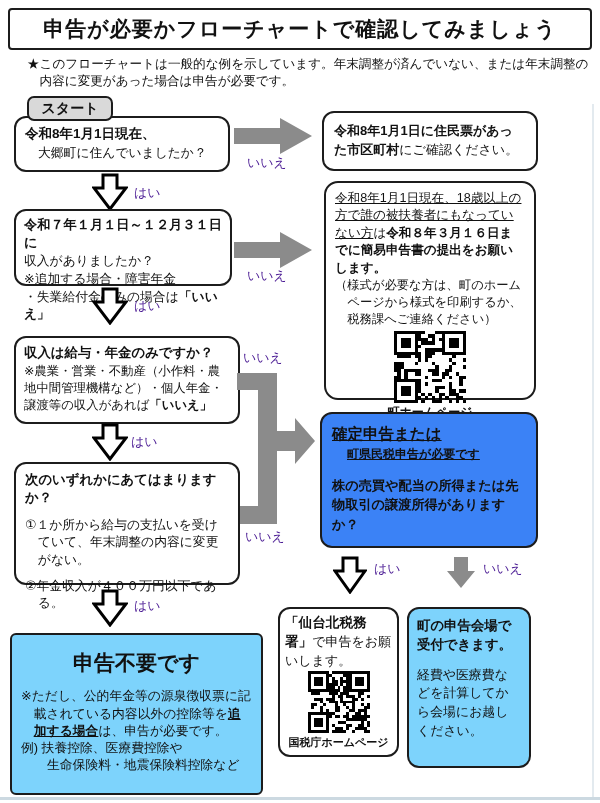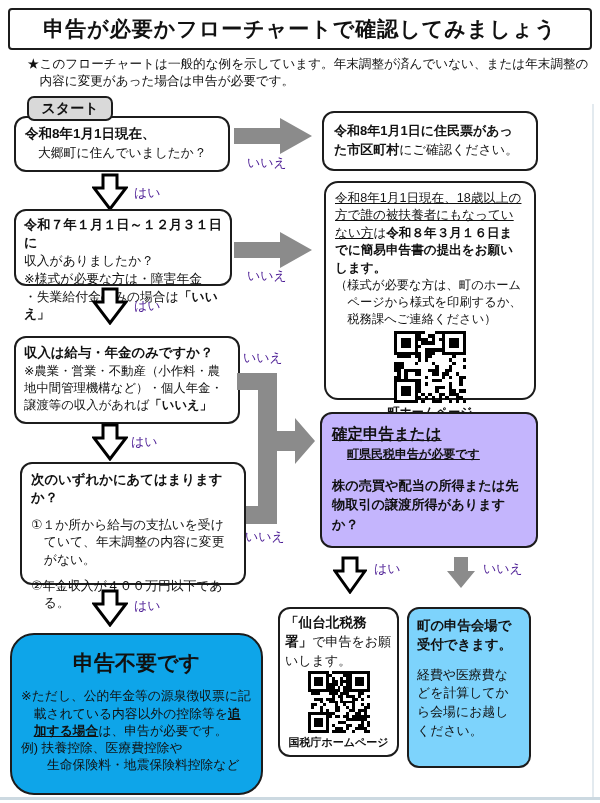--- a/index.html
+++ b/index.html
@@ -67,21 +67,21 @@
   </div>
 
   <svg class="abs" style="left:92px;top:173px;" width="36" height="38">
     <path d="M11,2 H25 V15 H34 L18,36 L2,15 H11 Z" fill="#fff" stroke="#000" stroke-width="3"></path>
   </svg>
   <div class="abs lbl" style="left:134px;top:184px;">はい</div>
 
   <div class="abs node" style="left:14px;top:209px;width:218px;height:77px;padding:5px 8px;line-height:1.38;">
     <div class="b" style="font-size:13.2px;">令和７年１月１日～１２月３１日に</div>
     <div>収入がありましたか？</div>
-    <div>※様式が必要な方は・障害年金</div>
+    <div>※追加する場合・障害年金</div>
     <div><span>・失業給付金のみの場合は</span><span class="b">「いいえ」</span></div>
   </div>
 
   <svg class="abs" style="left:234px;top:232px;" width="78" height="36">
     <polygon points="0,10 46,10 46,0 78,18 46,36 46,26 0,26" fill="#8b8b8b"></polygon>
   </svg>
   <div class="abs lbl" style="left:247px;top:267px;">いいえ</div>
 
   <div class="abs node" style="left:324px;top:181px;width:212px;height:219px;padding:7px 9px;font-size:12.6px;line-height:1.38;border-radius:14px;">
     <div>
@@ -240,41 +240,41 @@
   <svg class="abs" style="left:230px;top:366px;" width="90" height="170">
     <polygon points="7,7 47,7 47,65 65,65 65,52 85,75 65,98 65,85 47,85 47,158 7,158 7,140 28,140 28,24 7,24" fill="#8b8b8b"></polygon>
   </svg>
   <div class="abs lbl" style="left:245px;top:528px;">いいえ</div>
 
   <svg class="abs" style="left:92px;top:423px;" width="36" height="38">
     <path d="M11,2 H25 V15 H34 L18,36 L2,15 H11 Z" fill="#fff" stroke="#000" stroke-width="3"></path>
   </svg>
   <div class="abs lbl" style="left:131px;top:433px;">はい</div>
 
-  <div class="abs node" style="left:20px;top:462px;width:226px;height:123px;padding:7px 9px;font-size:12.8px;line-height:1.35;">
+  <div class="abs node" style="left:14px;top:462px;width:226px;height:123px;padding:7px 9px;font-size:12.8px;line-height:1.35;">
     <div class="b" style="font-size:13.4px;">次のいずれかにあてはまりますか？</div>
     <div class="hang" style="margin-top:9px;">①１か所から給与の支払いを受けていて、年末調整の内容に変更がない。</div>
     <div class="hang" style="margin-top:9px;">②年金収入が４００万円以下である。</div>
   </div>
 
   <svg class="abs" style="left:92px;top:589px;" width="36" height="38">
     <path d="M11,2 H25 V15 H34 L18,36 L2,15 H11 Z" fill="#fff" stroke="#000" stroke-width="3"></path>
   </svg>
   <div class="abs lbl" style="left:134px;top:597px;">はい</div>
 
-  <div class="abs node gray" style="left: 10px; top: 633px; width: 253px; height: 162px; padding: 4px 9px; border-radius: 24px; background: #0ea5e9;">
+  <div class="abs node gray" style="left: 10px; top: 633px; width: 253px; height: 162px; padding: 4px 9px; border-radius: 6px; background: #7dd3fc;">
     <div class="b" style="font-size:21px;text-align:center;margin:9px 0 10px;">申告不要です</div>
     <div class="hang" style="font-size:12.8px;line-height:1.35;">
       <span>※ただし、公的年金等の源泉徴収票に記載されている内容以外の控除等を</span><span class="b u">追加する場合</span><span>は、申告が必要です。</span>
     </div>
     <div style="font-size:12.8px;line-height:1.35;">例) 扶養控除、医療費控除や</div>
     <div style="font-size:12.8px;line-height:1.35;padding-left:26px;">生命保険料・地震保険料控除など</div>
   </div>
 
-  <div class="abs node gray" style="left: 320px; top: 412px; width: 218px; height: 136px; padding: 9px 10px; border-radius: 12px; background: #c4b5fd;">
+  <div class="abs node gray" style="left: 320px; top: 412px; width: 218px; height: 136px; padding: 9px 10px; border-radius: 12px; background: #3b82f6;">
     <div class="b u" style="font-size:15.5px;line-height:1.4;">確定申告または</div>
     <div class="b u" style="font-size:12px;line-height:1.4;margin-left:15px;display:inline-block;">町県民税申告が必要です</div>
     <div class="b" style="font-size:13.2px;line-height:1.5;margin-top:13px;">株の売買や配当の所得または先物取引の譲渡所得がありますか？</div>
   </div>
 
   <svg class="abs" style="left:333px;top:556px;" width="34" height="38">
     <path d="M10,2 H24 V15 H32 L17,36 L2,15 H10 Z" fill="#fff" stroke="#000" stroke-width="3"></path>
   </svg>
   <div class="abs lbl" style="left:374px;top:560px;">はい</div>
 

